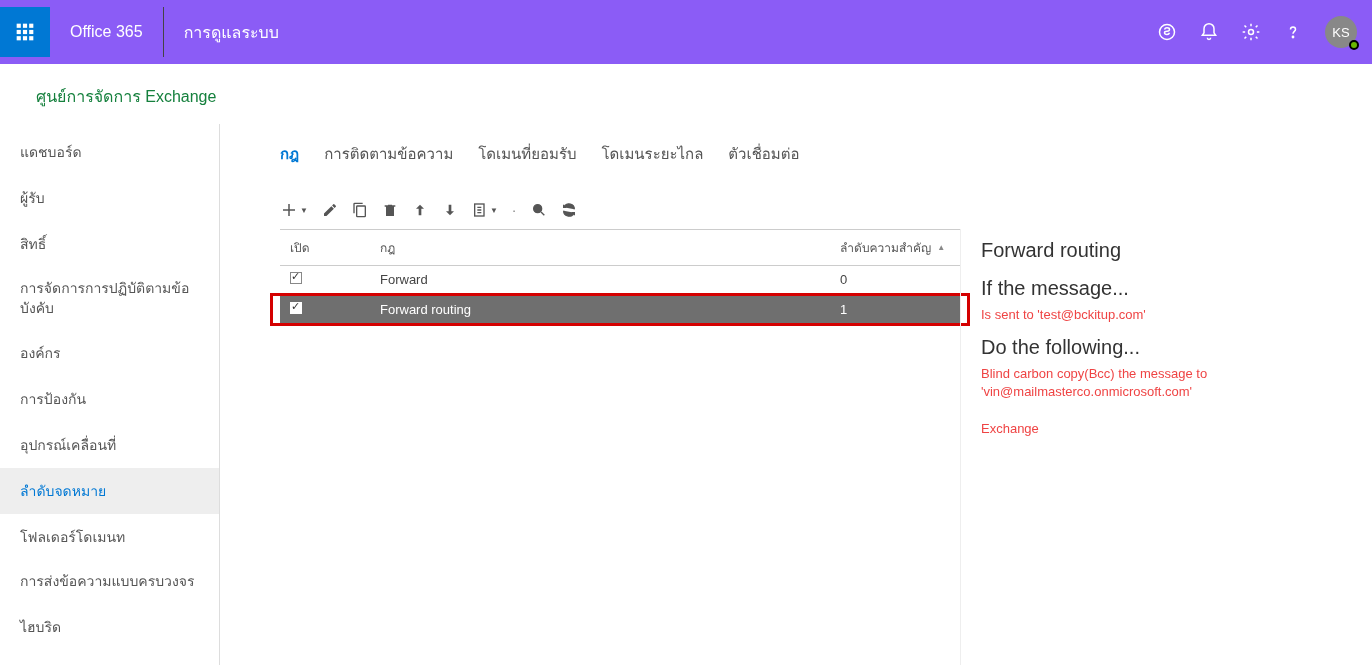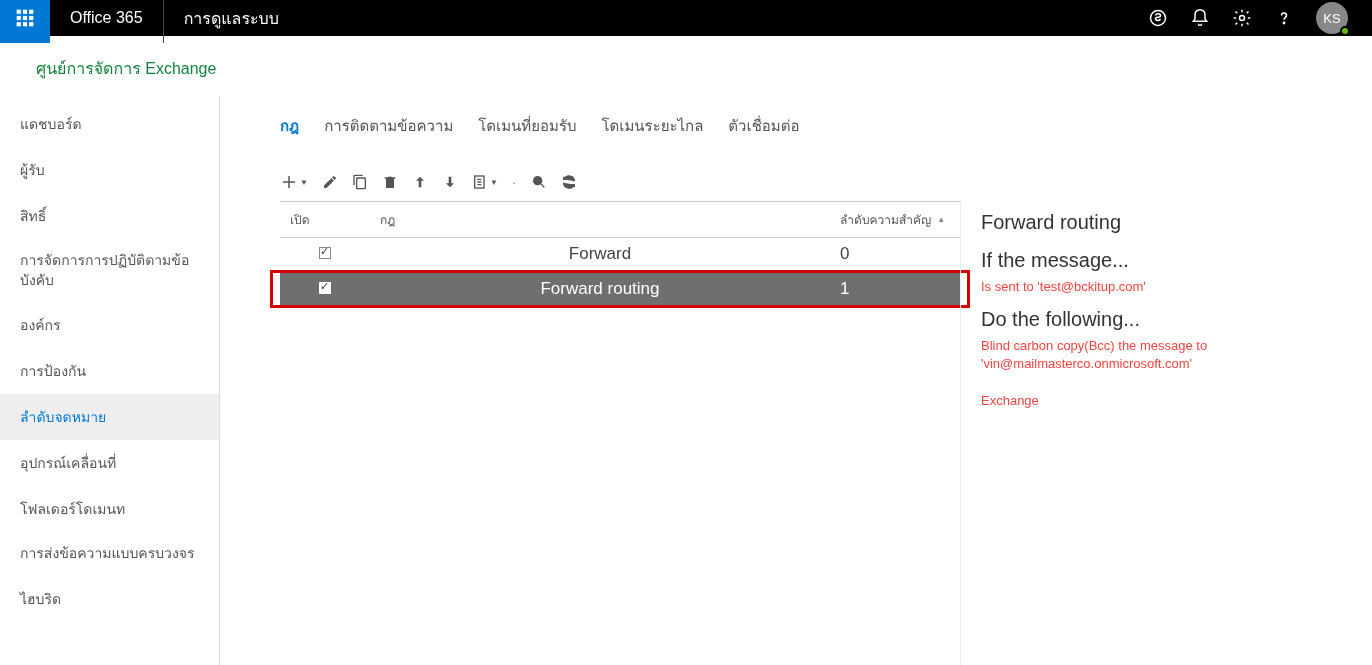--- a/index.html
+++ b/index.html
@@ -1,25 +1,25 @@
 <!DOCTYPE html>
 <html><head>
 <meta charset="utf-8">
 <style>
 * { box-sizing: border-box; margin: 0; padding: 0; }
 body { font-family: "Segoe UI", Arial, sans-serif; font-size: 14px; color: #333; background: #fff; overflow: hidden; }
 
 
-.topbar { height: 36px; background: #000000; color: #fff; display: flex; align-items: center; }
+.topbar { height: 64px; background: #8b5cf6; color: #fff; display: flex; align-items: center; }
 .waffle { width: 50px; height: 50px; background: #0078d4; display: flex; align-items: center; justify-content: center; cursor: pointer; }
 .waffle svg { width: 20px; height: 20px; fill: #fff; }
 .brand { padding: 0 20px; font-size: 16px; border-right: 1px solid #444; line-height: 50px; }
 .portal-title { padding: 0 20px; font-size: 16px; }
 .topbar-spacer { flex: 1; }
-.topbar-icons { display: flex; align-items: center; gap: 22px; padding-right: 24px; }
+.topbar-icons { display: flex; align-items: center; gap: 22px; padding-right: 15px; }
 .topbar-icons .ticon { width: 20px; height: 20px; display: flex; align-items: center; justify-content: center; cursor: pointer; }
 .avatar { width: 32px; height: 32px; border-radius: 50%; background: #888; color: #fff; display: flex; align-items: center; justify-content: center; font-size: 13px; position: relative; }
 .avatar .presence { position: absolute; right: -2px; bottom: -2px; width: 10px; height: 10px; border-radius: 50%; background: #6bb700; border: 2px solid #000; }
 
 
 .page-title { color: #15803d; font-size: 16px; font-weight: 400; padding: 20px 0 15px 36px; }
 
 
 .body-area { display: flex; height: calc(665px - 50px); }
 .sidebar { width: 220px; border-right: 1px solid #ddd; padding-top: 0; }
@@ -44,21 +44,21 @@
 
 .content-row { display: flex; flex: 1; min-height: 0; }
 .table-area { width: 680px; margin-left: 60px; }
 .thead { display: flex; border-top: 1px solid #ccc; border-bottom: 1px solid #ccc; font-size: 12px; color: #555; }
 .thead > div { padding: 8px 10px; }
 .col-on { width: 90px; }
 .col-rule { flex: 1; }
 .col-pri { width: 130px; display: flex; align-items: center; gap: 6px; }
 .sort-arrow { font-size: 8px; color: #888; }
 
-.trow { display: flex; align-items: center; font-size: 17px; color: #444; text-align: center; }
+.trow { display: flex; align-items: center; font-size: 13px; color: #444; }
 .trow > div { padding: 6px 10px; }
 .trow.selected { background: #6f6f6f; color: #fff; }
 .highlight-wrap { border: 3px solid #d40000; margin: 0 -10px; padding: 0 7px; }
 .chk { display: inline-block; width: 12px; height: 12px; border: 1px solid #888; background: #fff; position: relative; }
 .chk.checked::after { content: "✓"; position: absolute; top: -3px; left: 0; font-size: 11px; color: #333; }
 .trow.selected .chk { border-color: #fff; background: #fff; }
 .trow.selected .chk.checked::after { color: #333; }
 
 
 .details { flex: 1; border-left: 1px solid #eee; padding: 10px 20px 0 20px; overflow-y: auto; }
@@ -122,22 +122,22 @@
 <div class="body-area">
 
   <div class="sidebar">
     <div class="sidebar-inner" id="sidebar-list">
         <div class="sidebar-item">แดชบอร์ด</div>
         <div class="sidebar-item">ผู้รับ</div>
         <div class="sidebar-item">สิทธิ์</div>
         <div class="sidebar-item long">การจัดการการปฏิบัติตามข้อบังคับ</div>
         <div class="sidebar-item">องค์กร</div>
         <div class="sidebar-item">การป้องกัน</div>
+        <div class="sidebar-item">อุปกรณ์เคลื่อนที่</div>
         <div class="sidebar-item active">ลำดับจดหมาย</div>
-        <div class="sidebar-item">อุปกรณ์เคลื่อนที่</div>
         <div class="sidebar-item">โฟลเดอร์โดเมนท</div>
         <div class="sidebar-item long">การส่งข้อความแบบครบวงจร</div>
         <div class="sidebar-item">ไฮบริด</div>
       </div>
   </div>
 
   <div class="main">
     <div class="tabs" id="tabs-row">
         <div class="tab active">กฎ</div>
         <div class="tab">การติดตามข้อความ</div>

